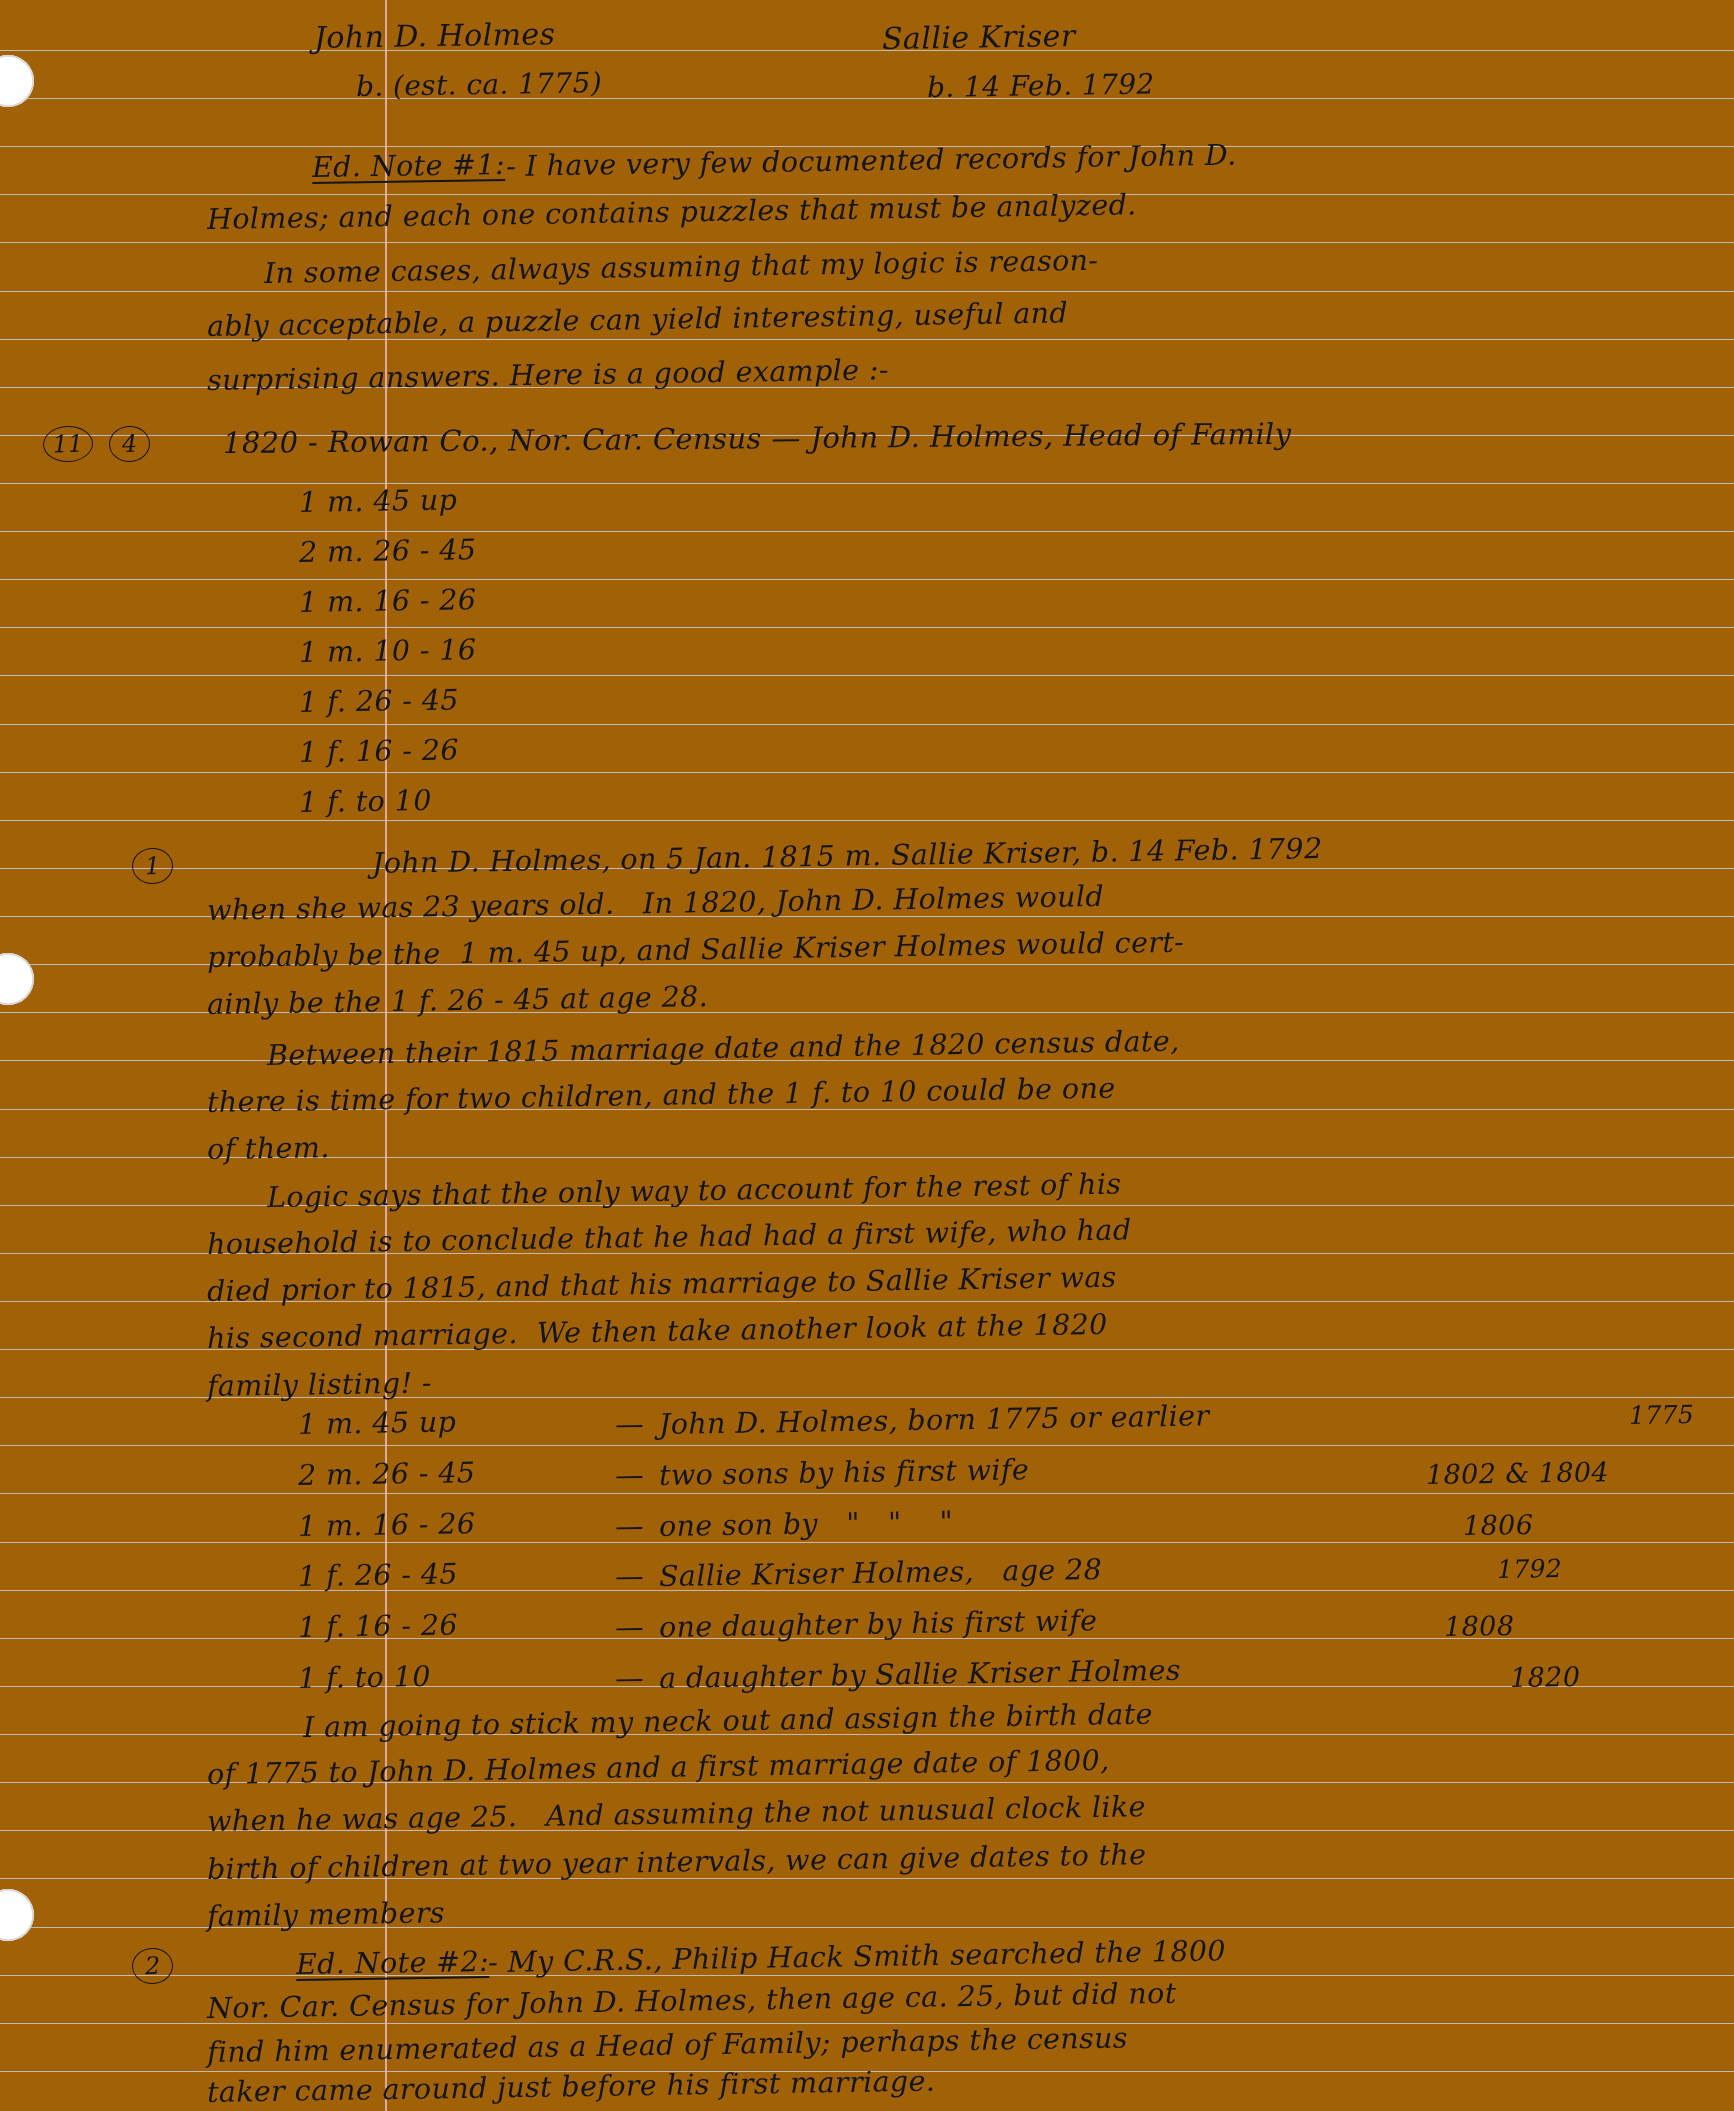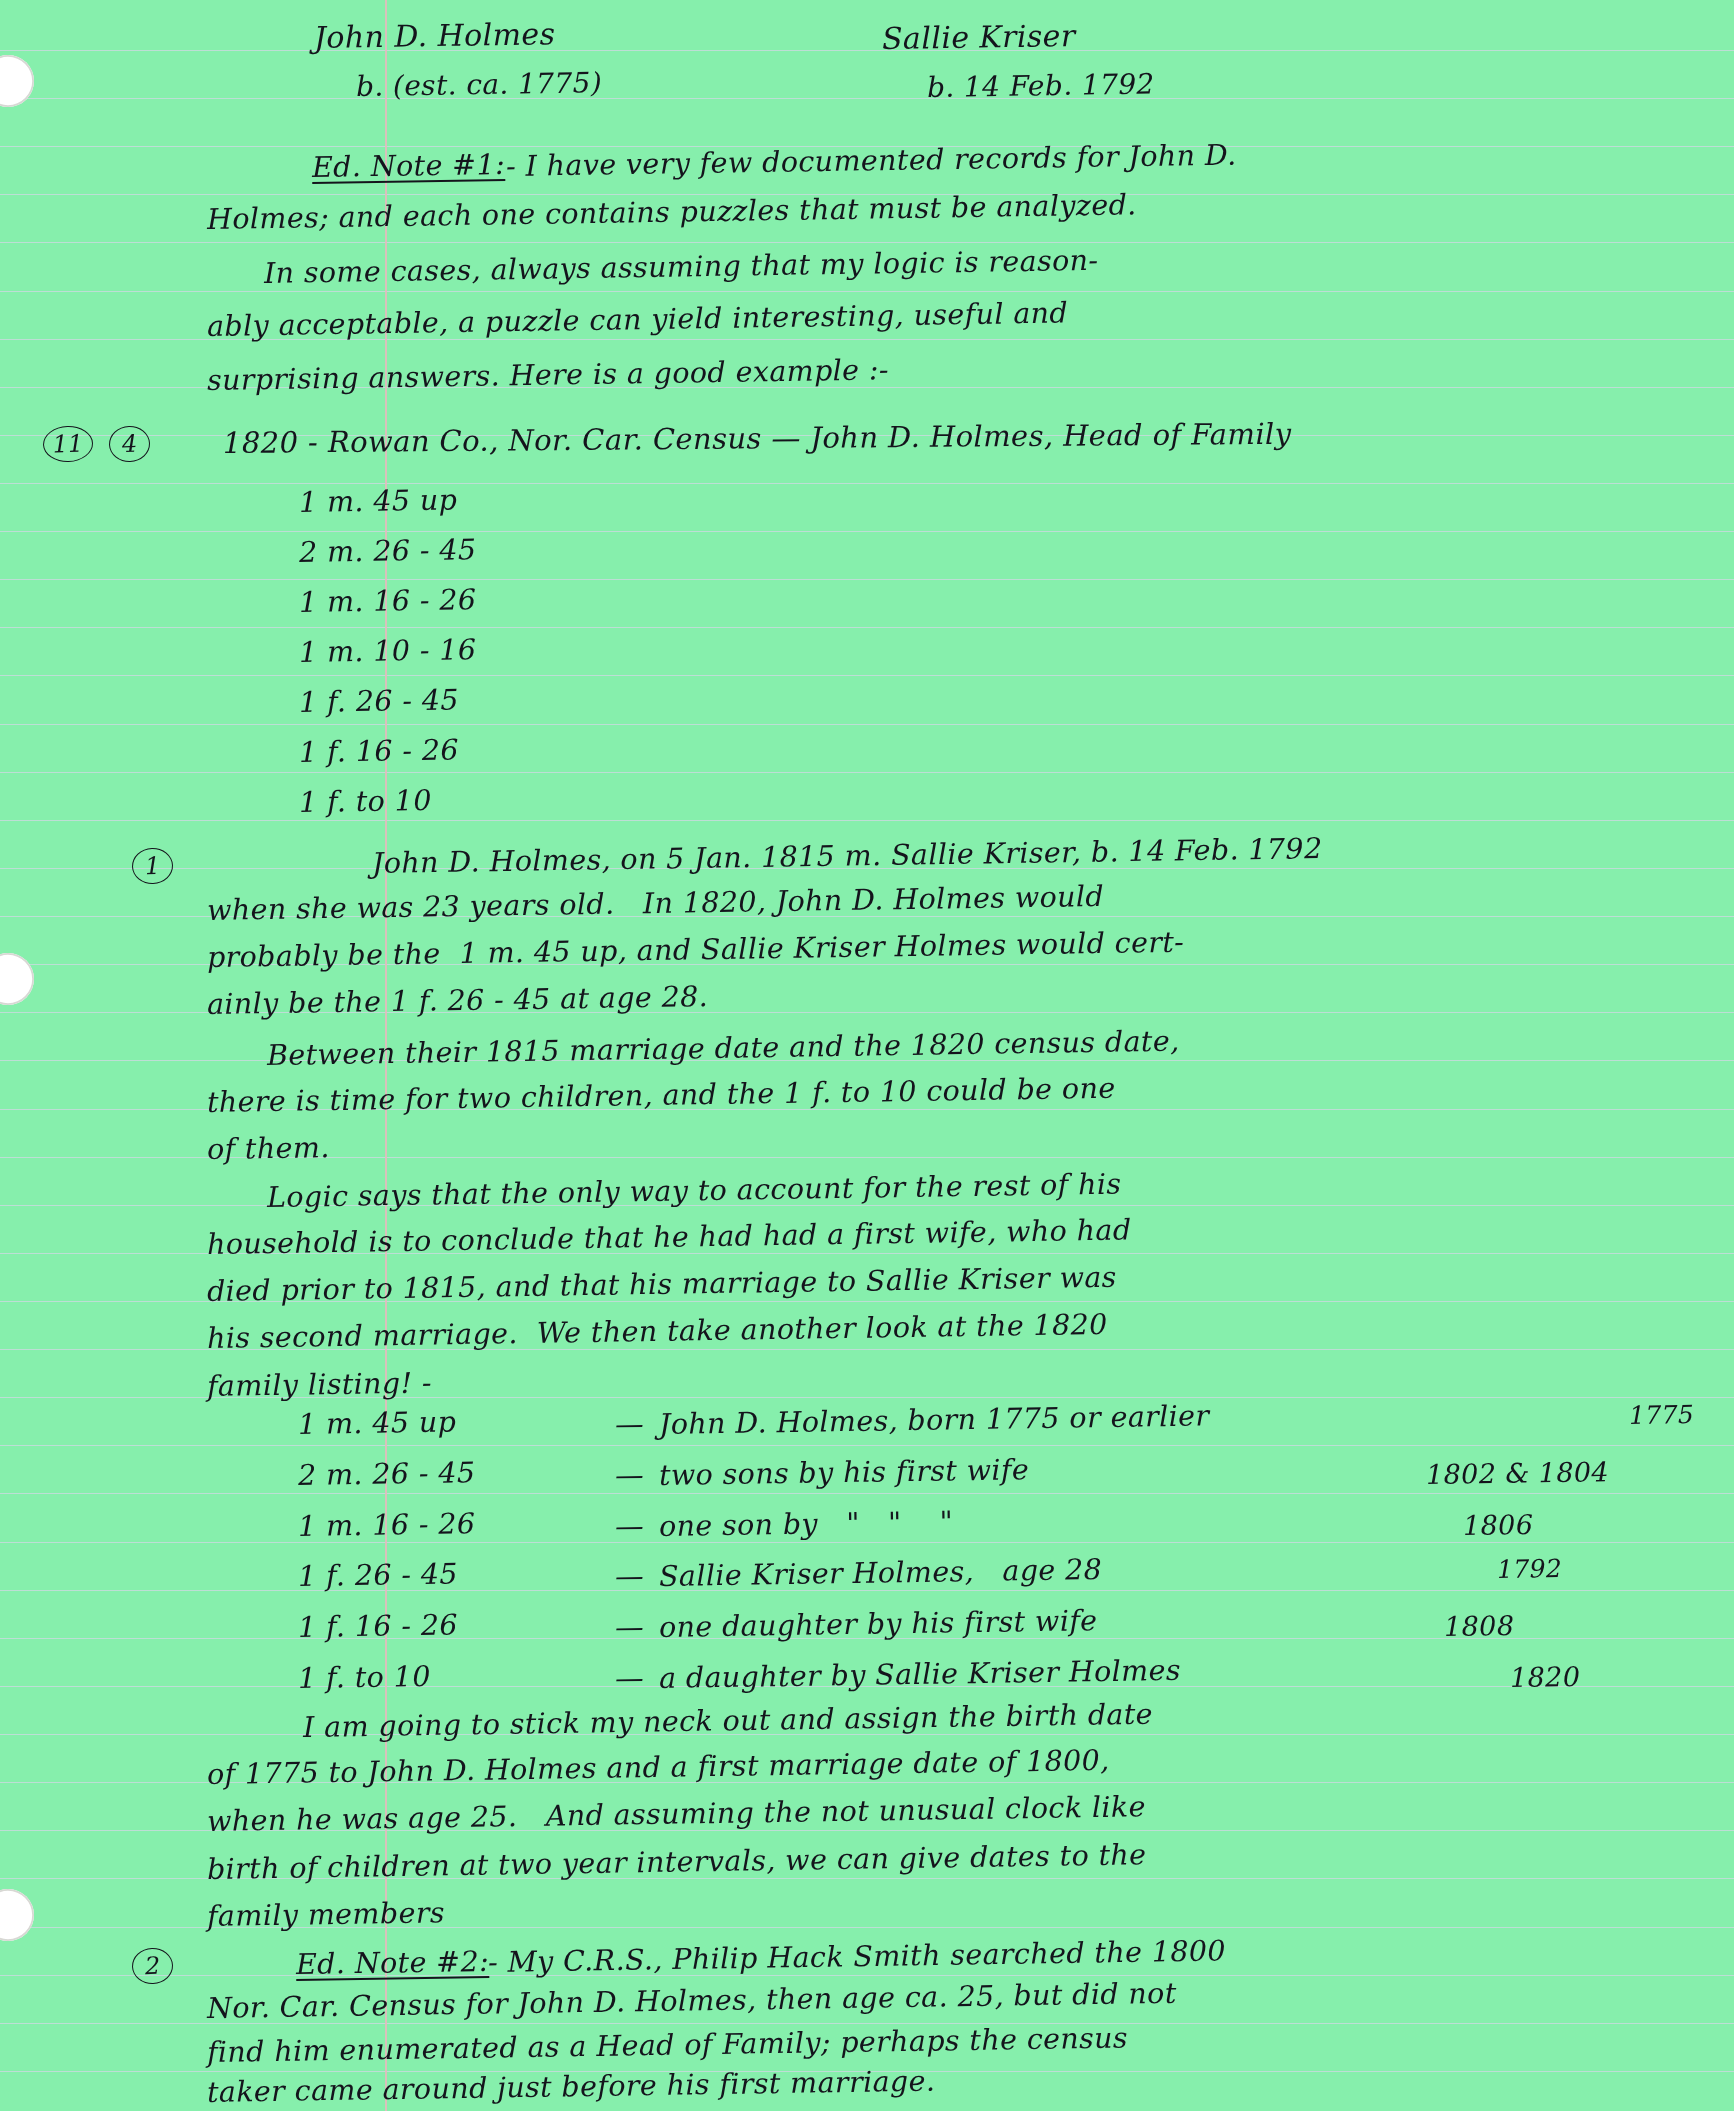--- a/index.html
+++ b/index.html
@@ -7,21 +7,21 @@
     padding: 0;
     background: #ffffff;
   }
   body {
     font-family: "DejaVu Sans", sans-serif;
   }
   .page {
     position: relative;
     width: 1735px;
     height: 2112px;
-    background: #86efac;
+    background: #a16207;
     overflow: hidden;
   }
   
   .rules {
     position: absolute;
     inset: 0;
     pointer-events: none;
   }
   .rule {
     position: absolute;

